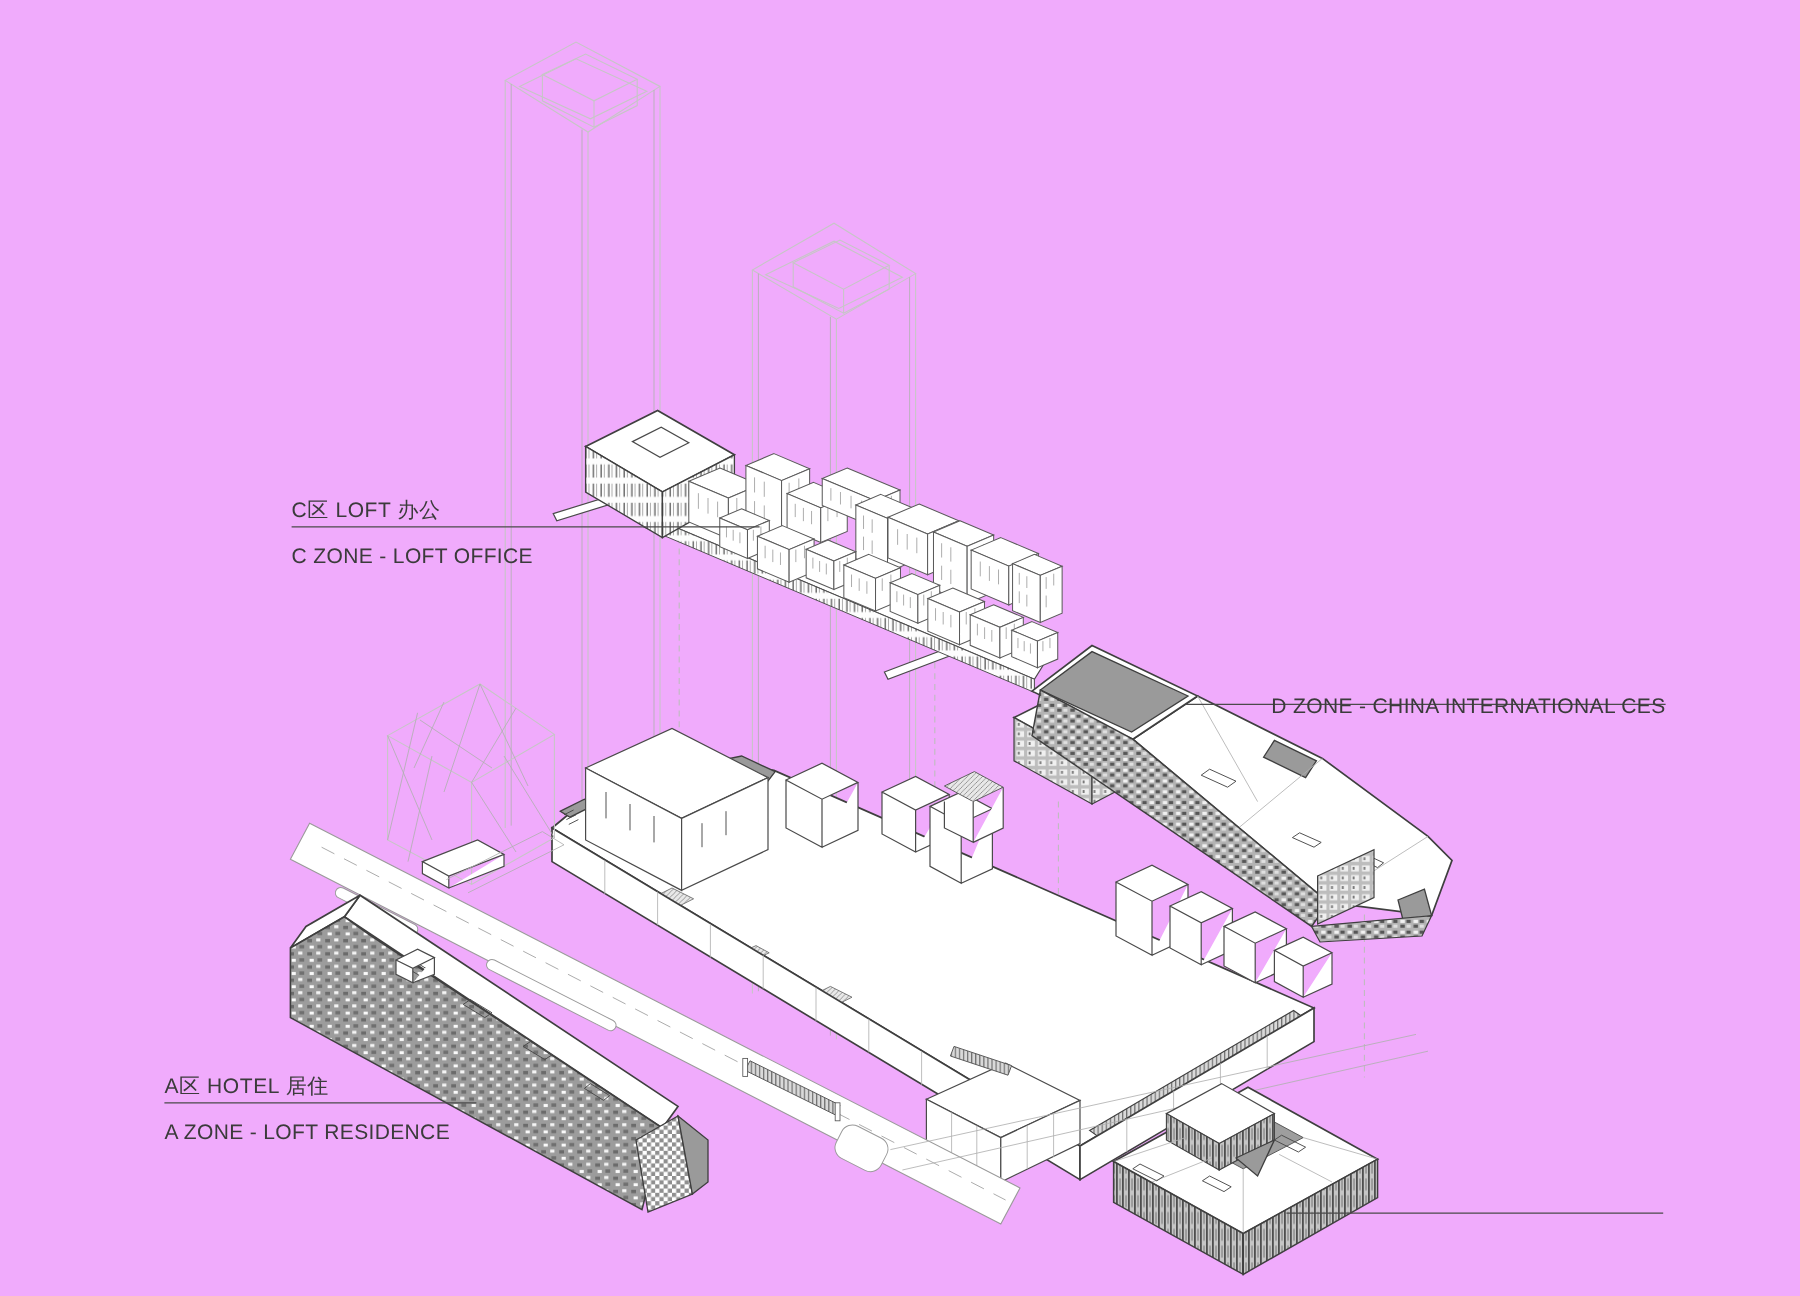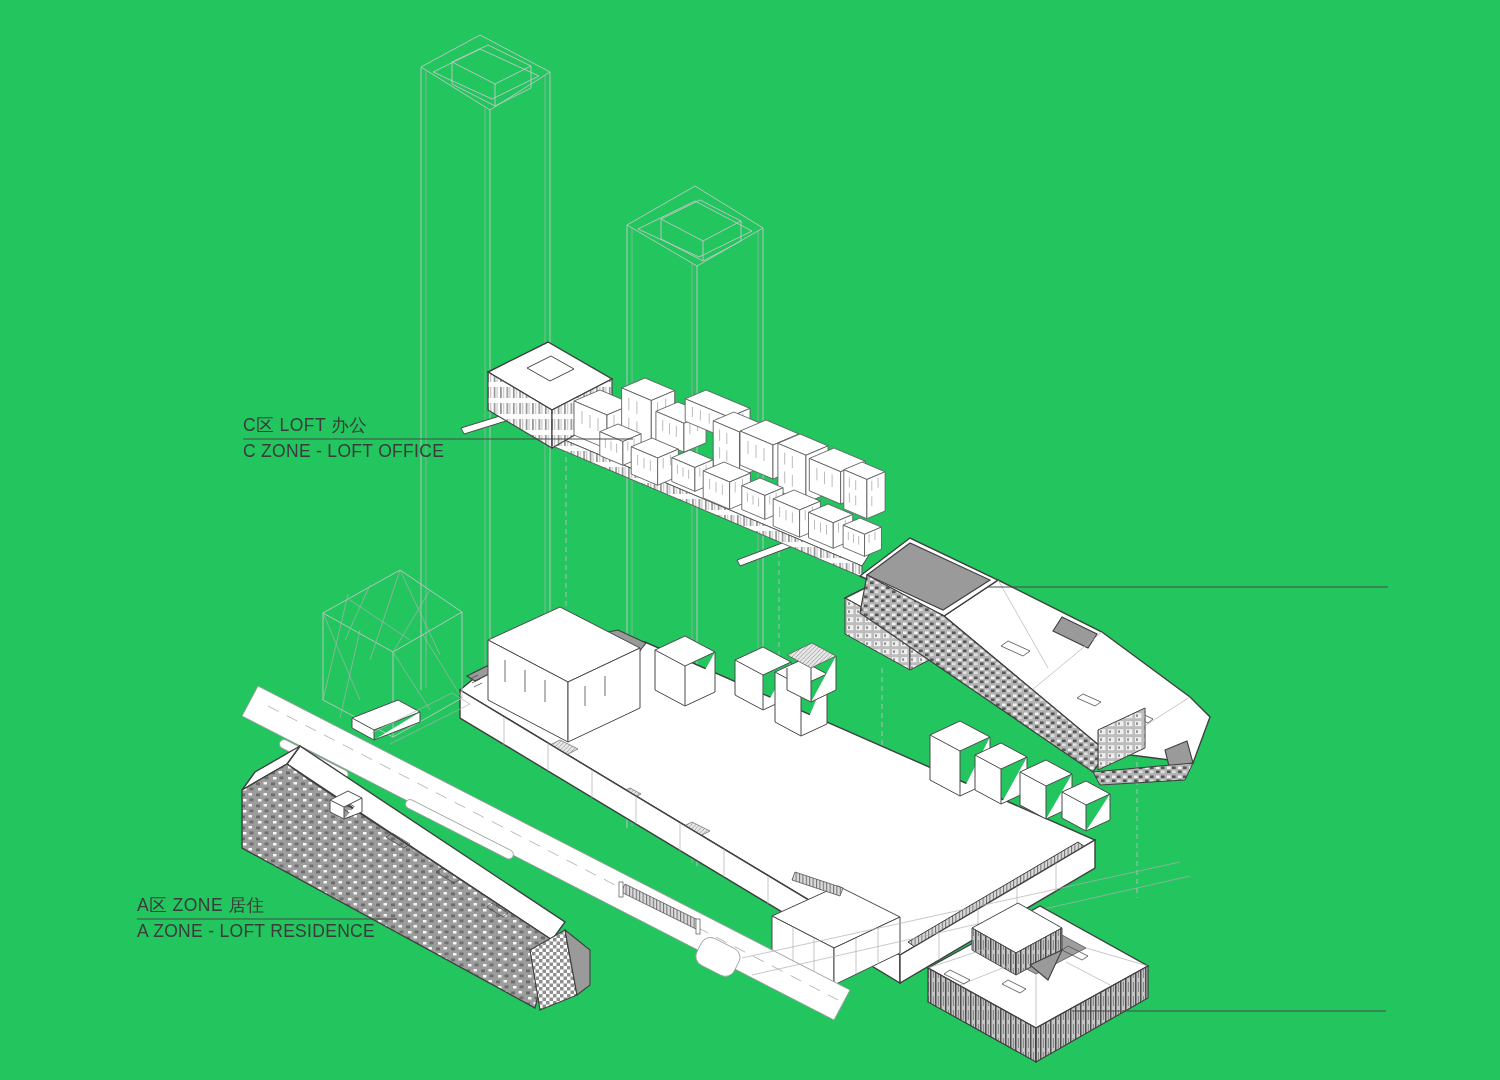--- a/index.html
+++ b/index.html
@@ -1,21 +1,21 @@
 <!DOCTYPE html>
 <html><head>
 <meta charset="utf-8">
 <style>
   html,body{margin:0;padding:0;background:#ffffff;}
-  #stage{position:relative;width:1500px;height:1080px;background:#22c55e;overflow:hidden;
+  #stage{position:relative;width:1500px;height:1080px;background:#f0abfc;overflow:hidden;
          font-family:"Liberation Sans","DejaVu Sans",sans-serif;}
   #axon{position:absolute;left:0;top:0;}
   .label{position:absolute;color:#3b3b3b;}
   .label .zh{font-size:17.5px;line-height:22px;white-space:nowrap;letter-spacing:.5px;}
-  .label .en{font-size:17.5px;line-height:22px;white-space:nowrap;letter-spacing:.3px;margin-top:4px;}
+  .label .en{font-size:17.5px;line-height:22px;white-space:nowrap;letter-spacing:.3px;margin-top:16px;}
   .r{text-align:right;}
   
   .w{fill:#ffffff;stroke:#4a4a4a;stroke-width:1;}
   .wh{fill:#ffffff;stroke:#3f3f3f;stroke-width:1.4;}
   .d{fill:none;stroke:#4a4a4a;stroke-width:.8;}
   .lt{fill:none;stroke:#c6c6c6;stroke-width:.9;}
   .lt2{fill:none;stroke:#b0b0b0;stroke-width:.7;}
   .gry{fill:#9a9a9a;stroke:#3f3f3f;stroke-width:1.1;}
   .dash{fill:none;stroke:#bdbdbd;stroke-width:.9;stroke-dasharray:5 4;}
   .ldr{stroke:#4a4a4a;stroke-width:1.1;}
@@ -267,21 +267,22 @@
     <line class="ldr" x1="1072" y1="1011" x2="1386" y2="1011"></line>
   </g>
 </svg>
 
 <div class="label" style="left:243px;top:414px;">
   <div class="zh">C区 LOFT 办公</div>
   <div class="en">C ZONE - LOFT OFFICE</div>
 </div>
 
 <div class="label r" style="left:988px;top:561px;width:400px;">
+  <div class="en">D ZONE - CHINA INTERNATIONAL CES</div>
 </div>
 
 <div class="label" style="left:137px;top:894px;">
-  <div class="zh">A区 ZONE 居住</div>
+  <div class="zh">A区 HOTEL 居住</div>
   <div class="en">A ZONE - LOFT RESIDENCE</div>
 </div>
 
 
 </div>
 
 </body></html>

